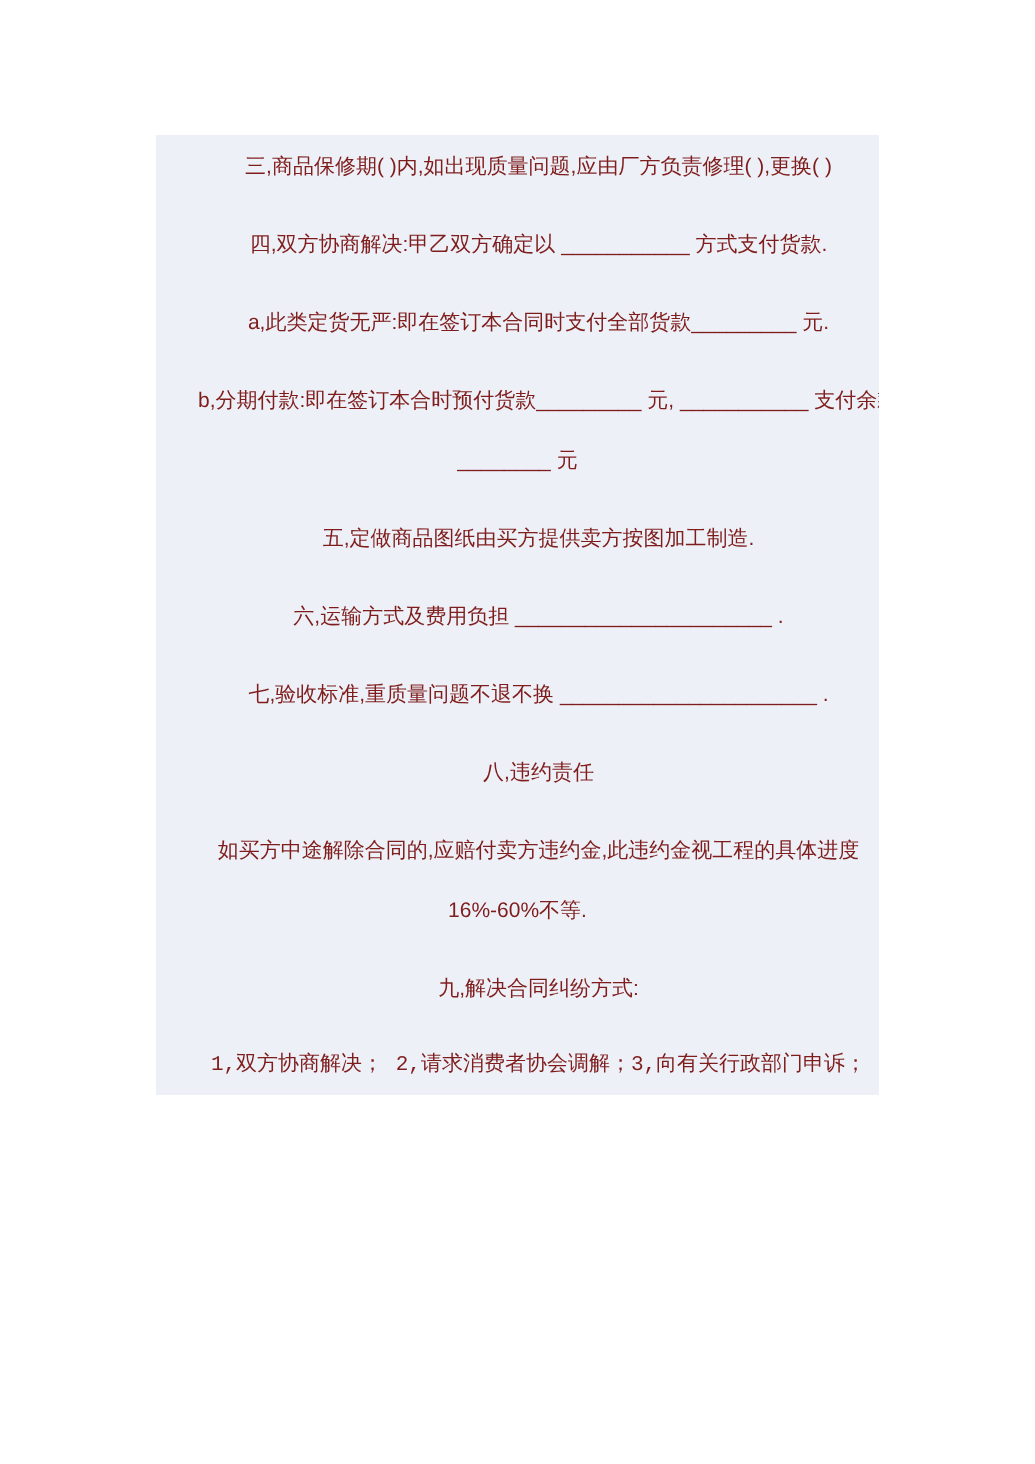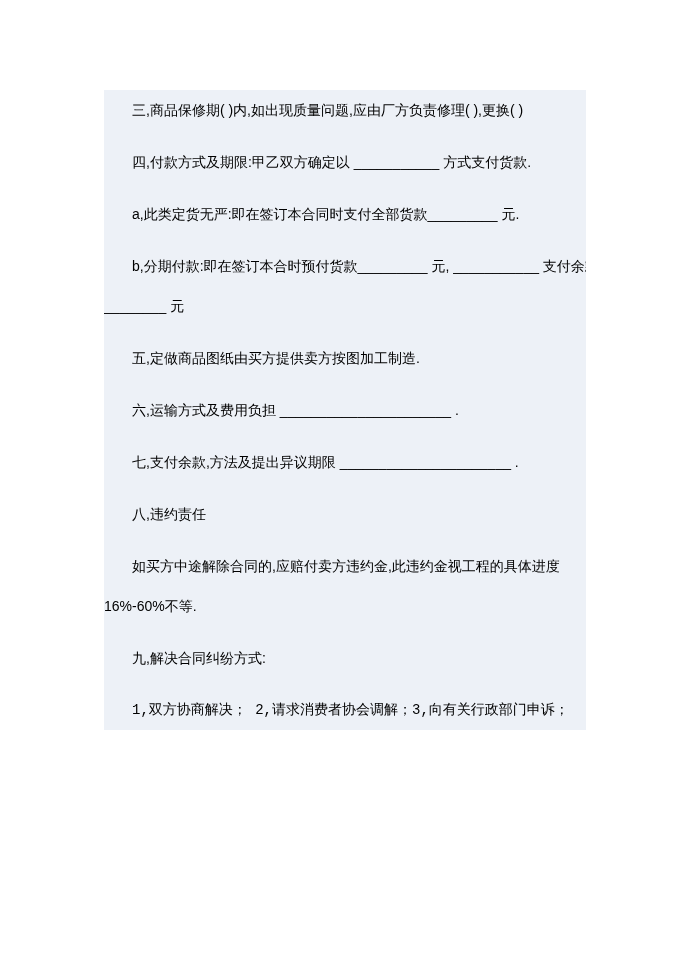--- a/index.html
+++ b/index.html
@@ -19,38 +19,39 @@
     left: 104px;
     top: 90px;
     width: 482px;
     background: #edf1f7;
     overflow: hidden;
   }
   .para {
     margin: 12px 0;
     font-size: 14px;
     line-height: 40px;
-    color: #000000;
+    color: #7f1d1d;
     white-space: pre;
     text-indent: 28px;
     font-weight: 400;
+    text-align: center;
   }
   .para:first-child { margin-top: 0; }
   .para:last-child { margin-bottom: 0; font-family: Liberation Mono, monospace; }
 </style>
 </head>
 <body style="background: rgb(255, 255, 255);">
 
 <div class="article-block" style="background: rgb(237, 241, 247); color: rgb(58, 58, 62);">
     <p class="para">三,商品保修期( )内,如出现质量问题,应由厂方负责修理( ),更换( )</p>
-    <p class="para">四,付款方式及期限:甲乙双方确定以 ___________ 方式支付货款.</p>
+    <p class="para">四,双方协商解决:甲乙双方确定以 ___________ 方式支付货款.</p>
     <p class="para">a,此类定货无严:即在签订本合同时支付全部货款_________ 元.</p>
     <p class="para">b,分期付款:即在签订本合时预付货款_________ 元, ___________ 支付余款
 ________ 元</p>
     <p class="para">五,定做商品图纸由买方提供卖方按图加工制造.</p>
     <p class="para">六,运输方式及费用负担 ______________________ .</p>
-    <p class="para">七,支付余款,方法及提出异议期限 ______________________ .</p>
+    <p class="para">七,验收标准,重质量问题不退不换 ______________________ .</p>
     <p class="para">八,违约责任</p>
     <p class="para">如买方中途解除合同的,应赔付卖方违约金,此违约金视工程的具体进度
 16%-60%不等.</p>
     <p class="para">九,解决合同纠纷方式:</p>
     <p class="para">1,双方协商解决； 2,请求消费者协会调解；3,向有关行政部门申诉；</p>
   </div>
 
 </body></html>

